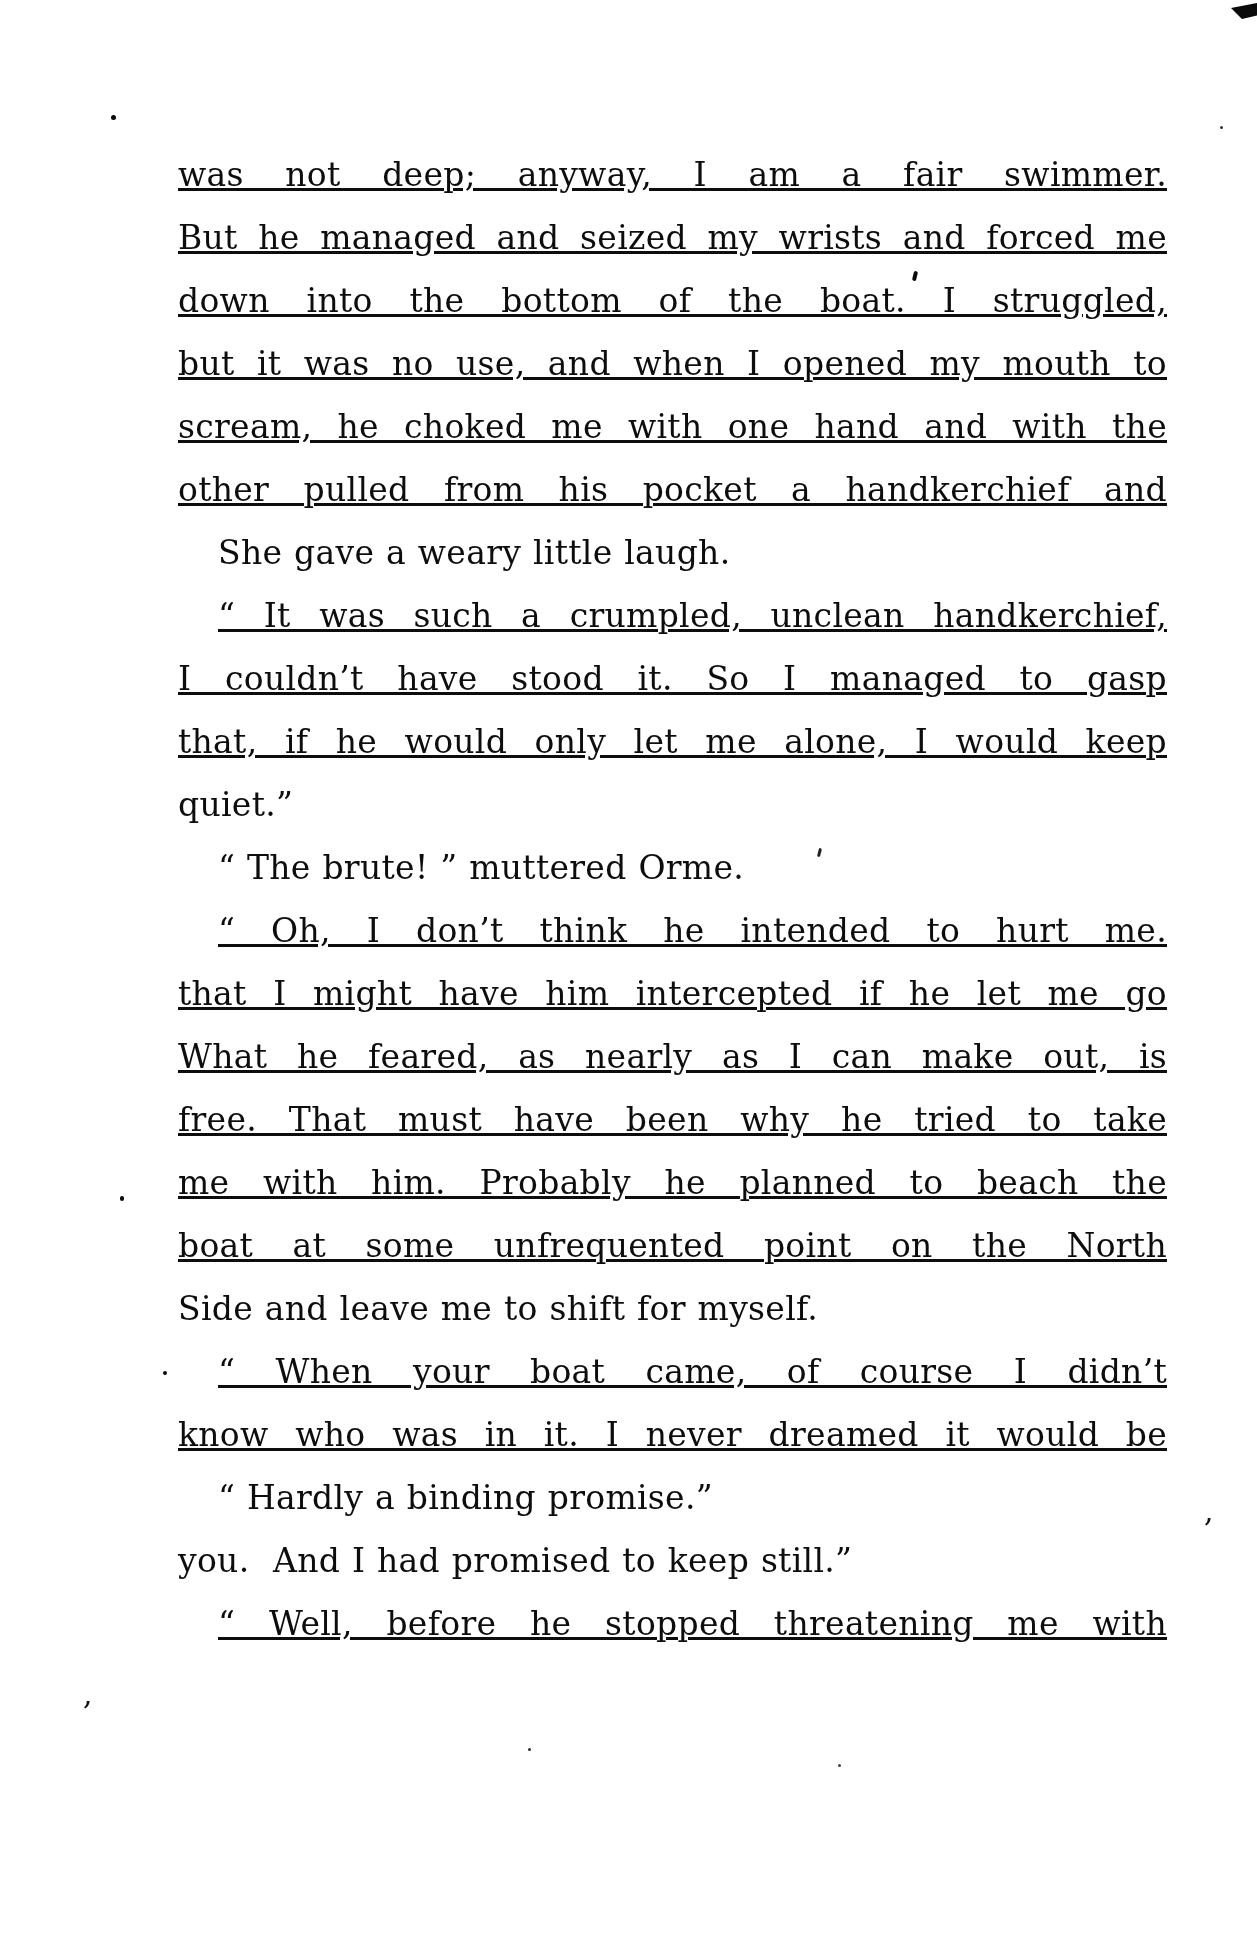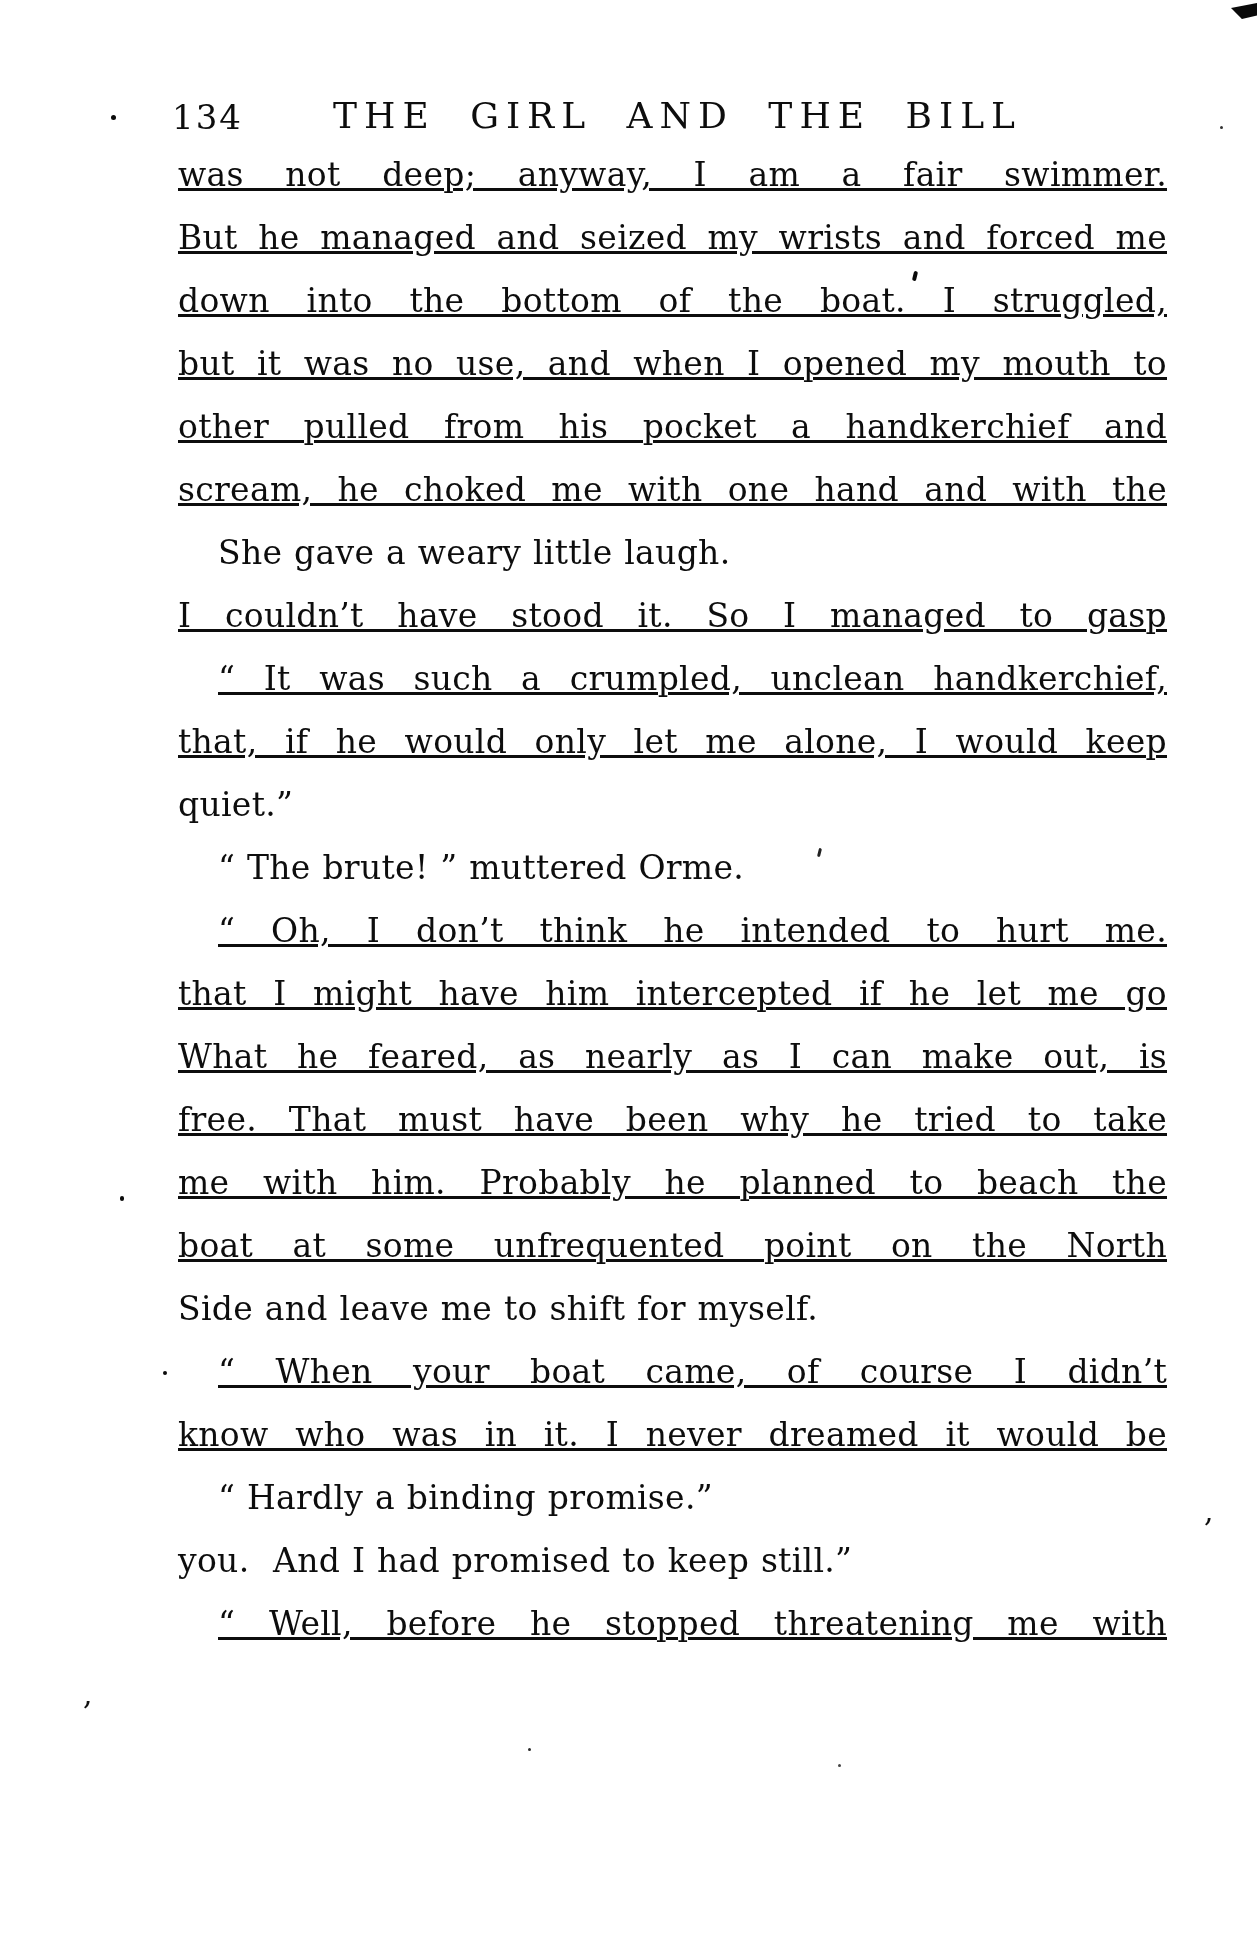--- a/index.html
+++ b/index.html
@@ -55,35 +55,31 @@
   .d3{left:163px;top:1371px;width:4px;height:4px;}
   .d4{left:120px;top:1196px;width:4px;height:5px;border-radius:2px;}
   .d5{left:528px;top:1748px;width:3px;height:3px;background:#2a2a2a;}
   .d6{left:838px;top:1764px;width:3px;height:3px;background:#444;}
 </style>
 </head>
 <body>
 
 <div class="page">
 
-  <div class="header">
-    <span class="page-num">134</span>
-    <span class="running-title">THE GIRL AND THE BILL</span>
-  </div>
 
   <div class="textblock">
       <div class="line just">was not deep; anyway, I am a fair swimmer.</div>
       <div class="line just">But he managed and seized my wrists and forced me</div>
       <div class="line just">down into the bottom of the boat.  I struggled,</div>
       <div class="line just">but it was no use, and when I opened my mouth to</div>
+      <div class="line just">scream, he choked me with one hand and with the</div>
       <div class="line just">other pulled from his pocket a handkerchief and</div>
-      <div class="line just">scream, he choked me with one hand and with the</div>
       <div class="line ind">She gave a weary little laugh.</div>
+      <div class="line just ind">“ It was such a crumpled, unclean handkerchief,</div>
       <div class="line just">I couldn’t have stood it.  So I managed to gasp</div>
-      <div class="line just ind">“ It was such a crumpled, unclean handkerchief,</div>
       <div class="line just">that, if he would only let me alone, I would keep</div>
       <div class="line">quiet.”</div>
       <div class="line ind">“ The brute! ” muttered Orme.</div>
       <div class="line just ind">“ Oh, I don’t think he intended to hurt me.</div>
       <div class="line just">that I might have him intercepted if he let me go</div>
       <div class="line just">What he feared, as nearly as I can make out, is</div>
       <div class="line just">free.  That must have been why he tried to take</div>
       <div class="line just">me with him.  Probably he planned to beach the</div>
       <div class="line just">boat at some unfrequented point on the North</div>
       <div class="line">Side and leave me to shift for myself.</div>

